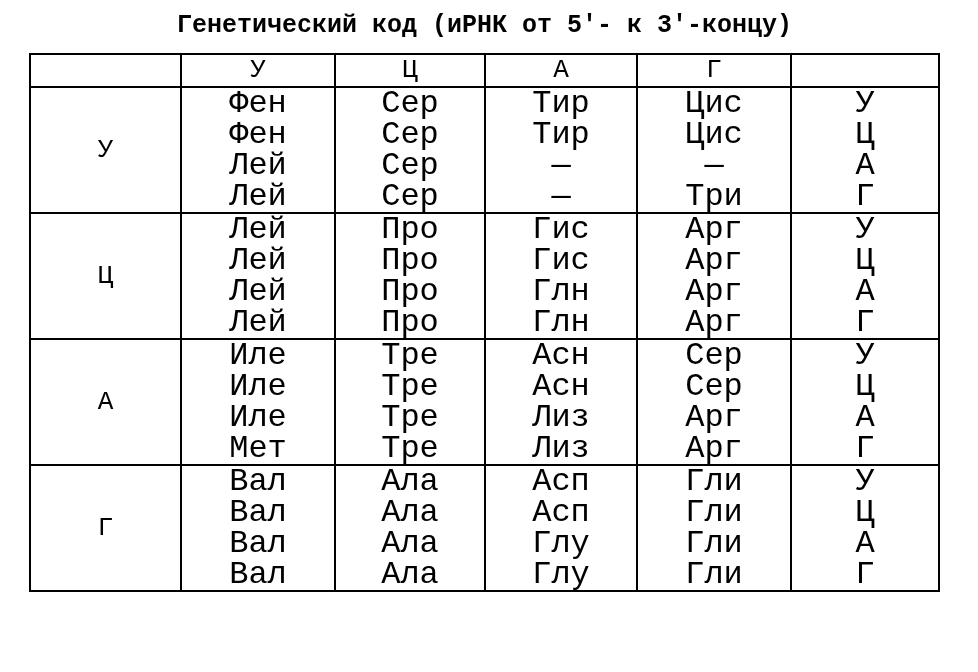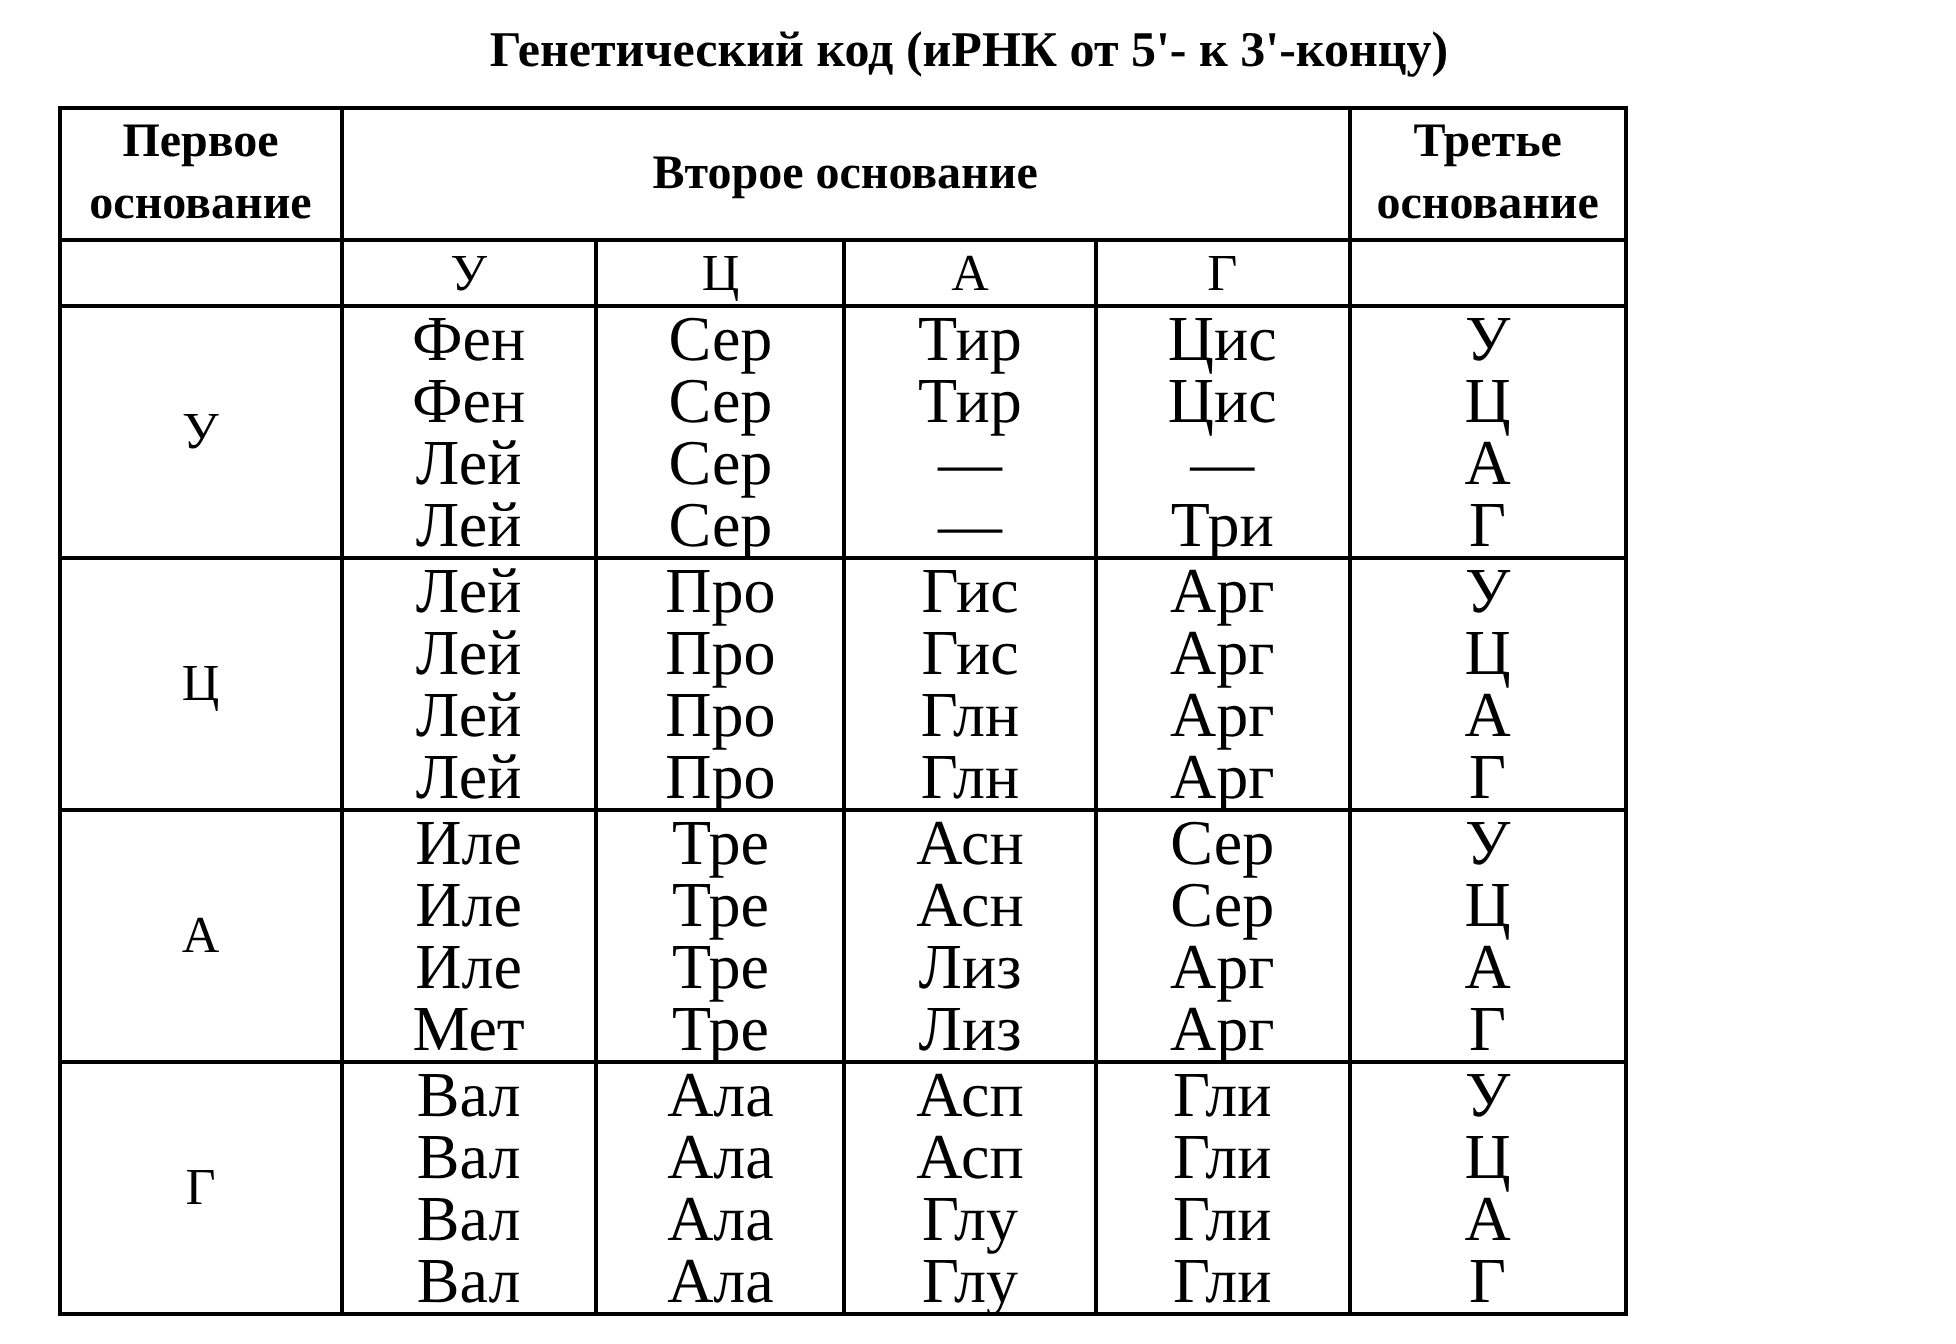--- a/index.html
+++ b/index.html
@@ -1,22 +1,22 @@
 <!DOCTYPE html>
 <html><head>
 <meta charset="utf-8">
 <style>
   html, body { margin: 0; padding: 0; }
   .page {
     position: relative;
-    width: 814px;
+    width: 978px;
     height: 672px;
     background: #ffffff;
     color: #000000;
-    font-family: Liberation Serif, serif;
+    font-family: Liberation Mono, monospace;
     overflow: hidden;
   }
   .title {
     position: absolute;
     top: 10px;
     left: 29px;
     width: 911px;
     text-align: center;
     font-weight: bold;
     font-size: 25px;
@@ -66,25 +66,20 @@
   <table class="gcode">
     <colgroup>
       <col style="width:151px">
       <col style="width:154px">
       <col style="width:150px">
       <col style="width:152px">
       <col style="width:154px">
       <col style="width:148px">
     </colgroup>
     <thead>
-      <tr>
-        <th class="hdr">Первое основание</th>
-        <th class="hdr" colspan="4">Второе основание</th>
-        <th class="hdr">Третье основание</th>
-      </tr>
       <tr class="subheader">
         <th></th>
         <th>У</th>
         <th>Ц</th>
         <th>А</th>
         <th>Г</th>
         <th></th>
       </tr>
     </thead>
     <tbody>

